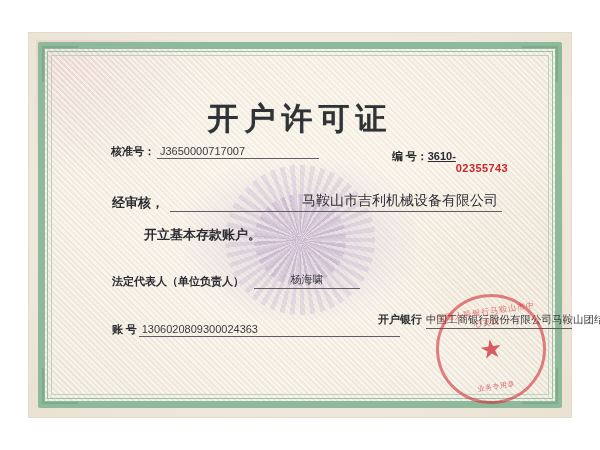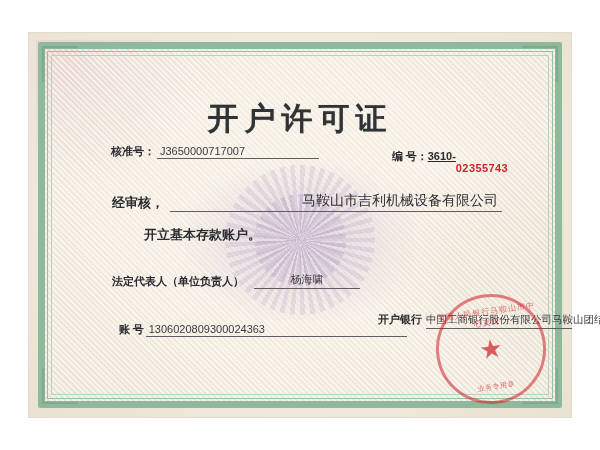--- a/index.html
+++ b/index.html
@@ -221,21 +221,21 @@
   #row-bank .bankbox {
     border-bottom: 1px solid #5d5d62;
     margin-left: 4px;
     width: 146px;
     line-height: 1.45;
     font-size: 10.5px;
     padding-bottom: 1px;
   }
 
   
-  #row-account { left: 44px; top: 256px; width: 290px; margin-left: 7px; }
+  #row-account { left: 44px; top: 256px; width: 290px; }
   #row-account .rule { min-width: 200px; }
 
   
   #issuer {
     position: absolute;
     right: 40px;
     top: 286px;
     text-align: left;
     font-family: "Liberation Serif", serif;
     font-size: 11px;

